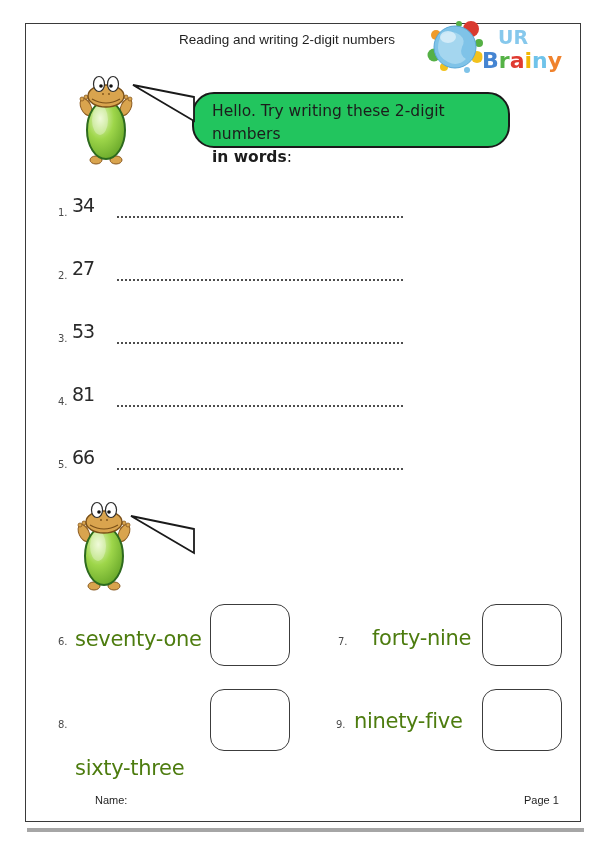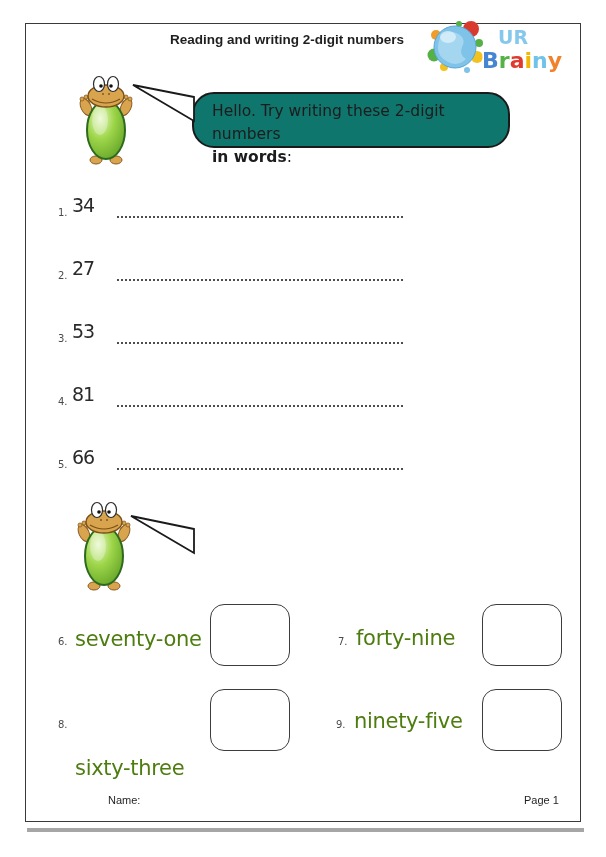--- a/index.html
+++ b/index.html
@@ -11,32 +11,32 @@
   }
   .page-box {
     position:absolute; left:25px; top:23px; width:556px; height:799px;
     border:1.2px solid #3a3a3a; background:#ffffff;
   }
   .page-shadow {
     position:absolute; left:27px; top:828px; width:557px; height:4px;
     background:#a6a6a6;
   }
   .header { position:absolute; left:127px; top:31px; width:320px; text-align:center; }
-  .header .title { font-size:13.5px; font-weight:700; color:#1f1f1f; line-height:17px; }
+  .header .title { font-size:13.5px; font-weight:400; color:#1f1f1f; line-height:17px; }
   .header .subtitle { font-size:11.5px; font-weight:400; color:#2b2b2b; line-height:15px; }
 
   .logo-svg { position:absolute; left:424px; top:17px; width:150px; height:62px; }
 
   .frog-svg { position:absolute; width:60px; height:92px; }
   .frog-1 { left:76px; top:74px; }
   .frog-2 { left:74px; top:500px; }
 
   .bubble {
     position:absolute; left:192px; width:318px;
-    border:2px solid #1a1a1a; border-radius:22px; background:#0f766e;
+    border:2px solid #1a1a1a; border-radius:22px; background:#22c55e;
     font-family:"DejaVu Sans", sans-serif; font-size:15.5px; color:#1c1c1c;
     padding:6px 12px 6px 18px; line-height:23px;
   }
   .bubble-1 { top:92px;  height:56px; }
   .bubble-2 { top:524px; height:61px; padding-top:8px; }
   .bubble b { font-weight:700; }
 
   .tails { position:absolute; left:0; top:0; width:606px; height:857px; pointer-events:none; }
 
   .word-row {
@@ -63,21 +63,21 @@
   }
   .word-label {
     position:absolute; font-family:"DejaVu Sans", sans-serif;
     font-size:21px; color:#4d7c0f; letter-spacing:-0.3px;
   }
   .answer-box {
     position:absolute; width:80px; height:62px; background:#ffffff;
     border:1.6px solid #3c3c3c; border-radius:14px;
   }
 
-  .footer-name { position:absolute; left:95px;  top:794px; font-size:11px; color:#1f1f1f;margin-left:13px; }
+  .footer-name { position:absolute; left:95px;  top:794px; font-size:11px; color:#1f1f1f; }
   .footer-page { position:absolute; left:524px; top:794px; font-size:11px; color:#1f1f1f; }
 </style>
 </head>
 <body>
 
 <div class="stage">
 
   <div class="page-box"></div>
   <div class="page-shadow"></div>
 
@@ -192,21 +192,21 @@
   <svg class="tails" viewBox="0 0 606 857">
     <polygon points="194,97 133,85 194,121" fill="#ffffff" stroke="#1a1a1a" stroke-width="1.8"></polygon>
     <polygon points="194,529 131,516 194,553" fill="#ffffff" stroke="#1a1a1a" stroke-width="1.8"></polygon>
   </svg>
 
   <span class="small-idx" style="left:58px; top:636px;">6.</span>
   <span class="word-label" style="left:75px; top:627px;">seventy-one</span>
   <div class="answer-box" style="left:210px; top:604px;"></div>
 
   <span class="small-idx" style="left:338px; top:636px;">7.</span>
-  <span class="word-label" style="left:356px; top:626px;">forty-nine</span>
+  <span class="word-label" style="left:372px; top:626px;">forty-nine</span>
   <div class="answer-box" style="left:482px; top:604px;"></div>
 
   <span class="small-idx" style="left:58px; top:719px;">8.</span>
   <span class="word-label" style="left:75px; top:710px;margin-top:46px;">sixty-three</span>
   <div class="answer-box" style="left:210px; top:689px;"></div>
 
   <span class="small-idx" style="left:336px; top:719px;">9.</span>
   <span class="word-label" style="left:354px; top:709px;">ninety-five</span>
   <div class="answer-box" style="left:482px; top:689px;"></div>
 

